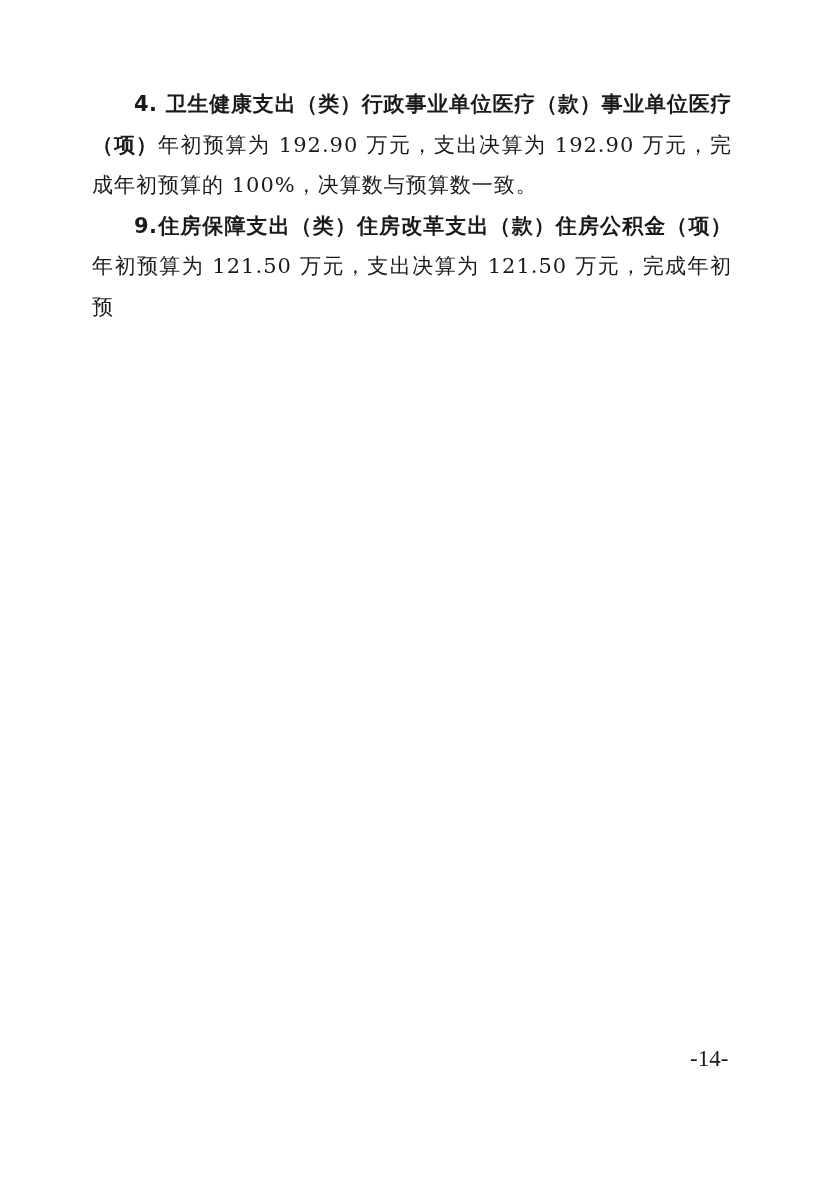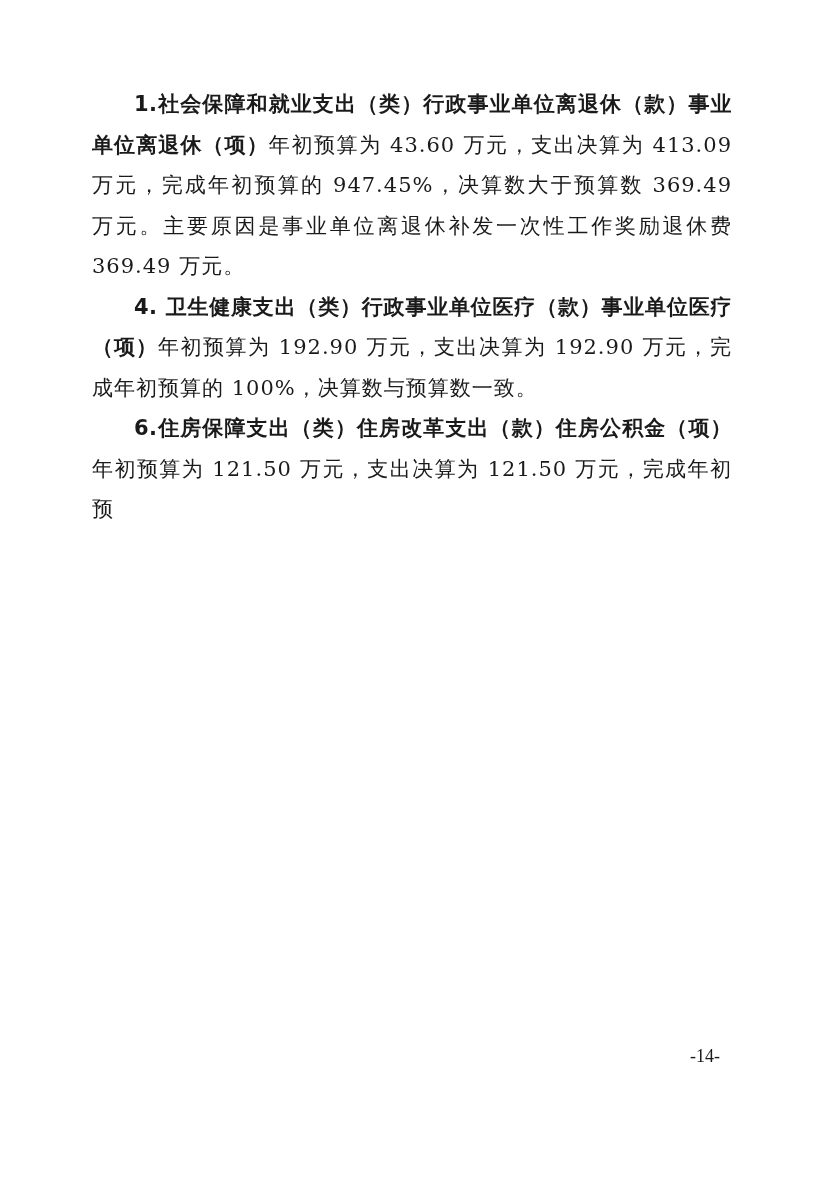--- a/index.html
+++ b/index.html
@@ -23,32 +23,29 @@
   .head {
     font-weight: bold;
     font-family: "DejaVu Sans", "Liberation Sans", sans-serif;
     letter-spacing: 0.5px;
   }
   .page-number {
     position: absolute;
     left: 690px;
     top: 1046px;
     font-family: "Liberation Serif", serif;
-    font-size: 18px;
+    font-size: 23px;
     color: #1a1a1a;
   }
 </style>
 </head>
 <body>
 
 <div class="page">
   <p class="para">
-    <span class="head">1.社会保障和就业支出（类）行政事业单位离退休（款）事业单位离退休（项）</span><span>年初预算为 43.60 万元，支出决算为 413.09 万元，完成年初预算的 947.45%，决算数大于预算数 369.49 万元。主要原因是事业单位离退休补发一次性工作奖励退休费 369.49 万元。</span>
-  </p>
-  <p class="para">
     <span class="head">4. 卫生健康支出（类）行政事业单位医疗（款）事业单位医疗（项）</span><span>年初预算为 192.90 万元，支出决算为 192.90 万元，完成年初预算的 100%，决算数与预算数一致。</span>
   </p>
   <p class="para">
-    <span class="head">6.住房保障支出（类）住房改革支出（款）住房公积金（项）</span><span>年初预算为 121.50 万元，支出决算为 121.50 万元，完成年初预</span>
+    <span class="head">9.住房保障支出（类）住房改革支出（款）住房公积金（项）</span><span>年初预算为 121.50 万元，支出决算为 121.50 万元，完成年初预</span>
   </p>
 </div>
 
 <div class="page-number">-14-</div>
 
 </body></html>

